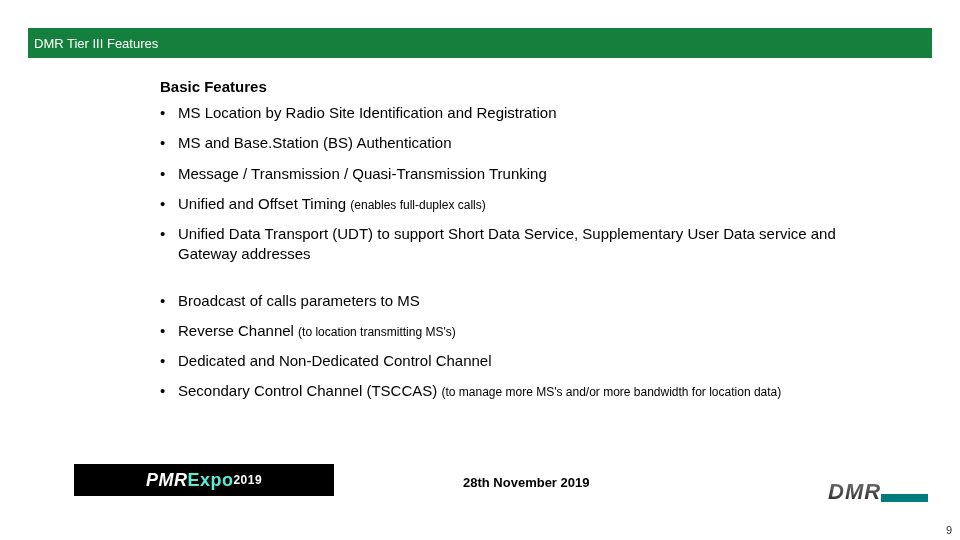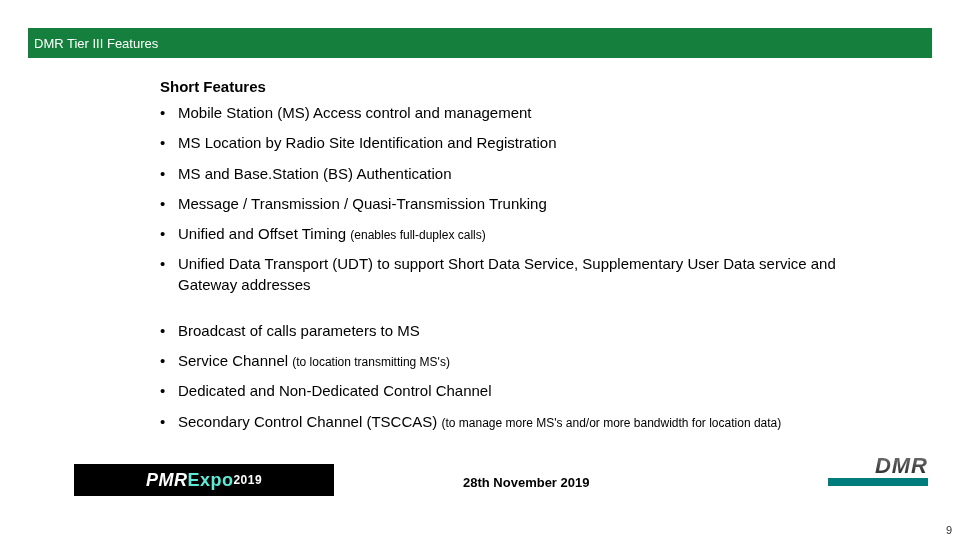--- a/index.html
+++ b/index.html
@@ -103,25 +103,25 @@
     position: absolute;
     left: 420px;
     bottom: 50px;
     font-size: 13px;
     font-weight: bold;
     margin-left: 43px;
   }
   .footer-logo-right {
     position: absolute;
     right: 32px;
-    bottom: 44px;
+    bottom: 38px;
     width: 100px;
     height: 40px;
     display: flex;
-    flex-direction: column;
+    flex-direction: row;
     align-items: flex-end;
   }
   .dmr-text {
     font-weight: 900;
     font-size: 22px;
     letter-spacing: 1px;
     font-style: italic;
     background: linear-gradient(180deg, #6e6e6e 0%, #2a2a2a 100%);
     -webkit-background-clip: text;
     background-clip: text;
@@ -151,31 +151,30 @@
 </head>
 <body>
 
 <div class="slide">
 
   <div class="title-bar">
     <span>DMR Tier III Features</span>
   </div>
 
   <div class="body">
-    <div class="section-title">Short Features</div>
+    <div class="section-title">Basic Features</div>
     <ul class="bullets" id="bullet-list">
-        <li><span>Mobile Station (MS) Access control and management</span></li>
         <li><span>MS Location by Radio Site Identification and Registration</span></li>
         <li><span>MS and Base.Station (BS) Authentication</span></li>
         <li><span>Message / Transmission / Quasi-Transmission Trunking</span></li>
         <li><span>Unified and Offset Timing </span><span class="sub">(enables full-duplex calls)</span></li>
         <li><span>Unified Data Transport (UDT) to support Short Data Service, Supplementary User Data service and Gateway addresses</span></li>
         <div class="gap"></div>
         <li><span>Broadcast of calls parameters to MS</span></li>
-        <li><span>Service Channel </span><span class="sub">(to location transmitting MS's)</span></li>
+        <li><span>Reverse Channel </span><span class="sub">(to location transmitting MS's)</span></li>
         <li><span>Dedicated and Non-Dedicated Control Channel</span></li>
         <li><span>Secondary Control Channel (TSCCAS) </span><span class="sub">(to manage more MS's and/or more bandwidth for location data)</span></li>
       </ul>
   </div>
 
   <div class="footer-logo-left">
     <span class="pmr">PMR</span>
     <span class="expo">Expo </span>
     <span class="year">2019</span>
   </div>

